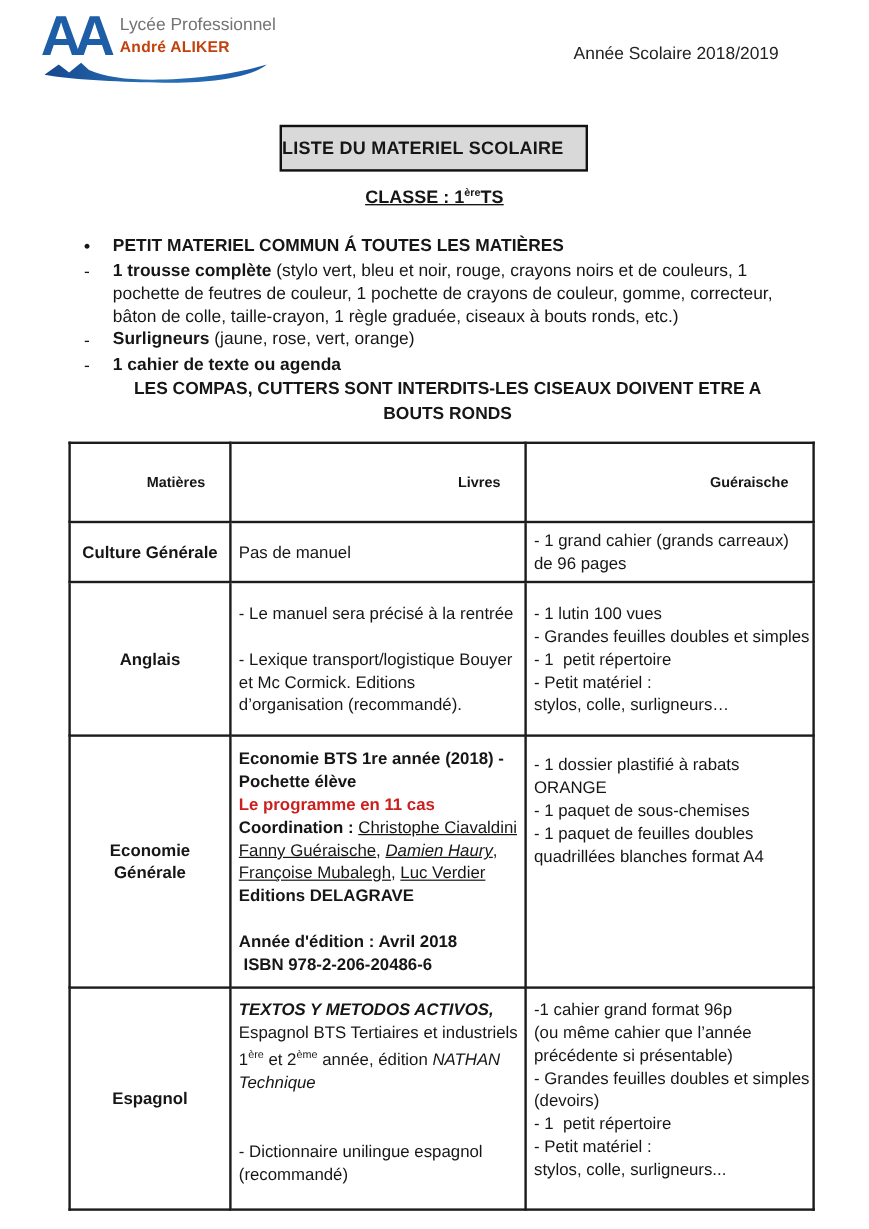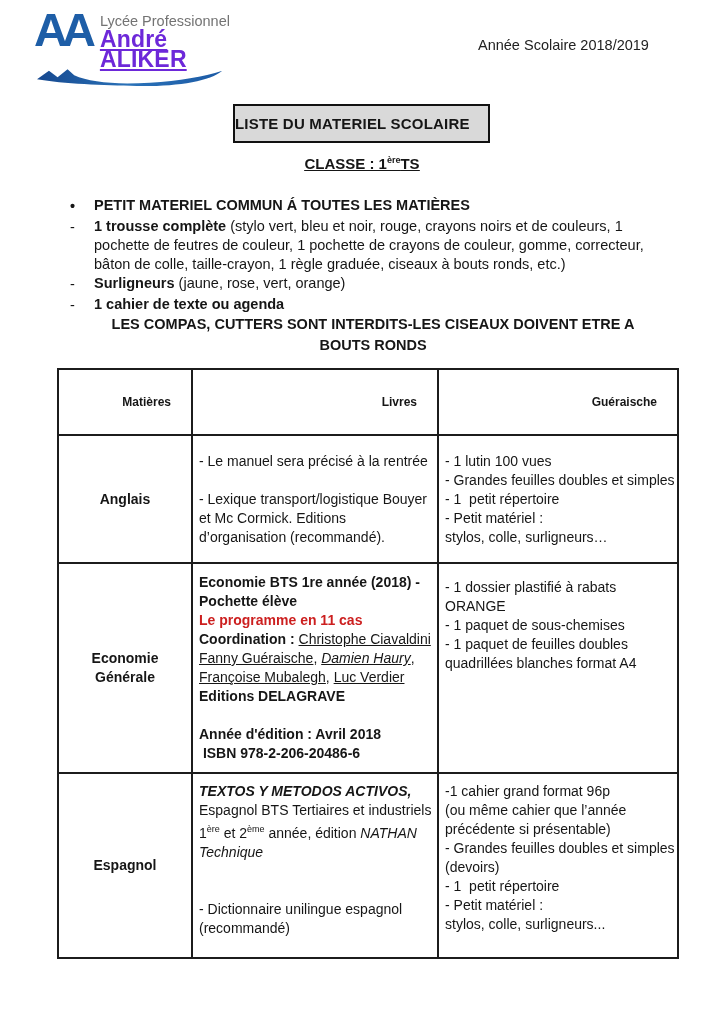--- a/index.html
+++ b/index.html
@@ -9,21 +9,21 @@
   }
   
   .logo{position:absolute;left:22px;top:8px;width:210px;margin-left:12px;}
   .logo-top{display:flex;align-items:flex-start;}
   .monogram{
     font-weight:bold;font-size:47px;line-height:44px;color:#1e5ea7;
     letter-spacing:-6px;padding-right:10px;
   }
   .logo-lines{padding-top:5px;}
   .logo-l1{font-size:14.5px;line-height:16px;color:#737373;}
-  .logo-l2{font-size:23px;line-height:20px;font-weight:bold;color:#6d28d9;letter-spacing:.2px;text-decoration:underline;}
+  .logo-l2{font-size:13px;line-height:20px;font-weight:bold;color:#c2410c;letter-spacing:.2px;}
   .swoosh{display:block;margin-top:-1px;margin-left:3px;width:186px;height:20px;}
   .year{position:absolute;left:478px;top:37px;font-size:14.5px;color:#222;}
   
   .title-box{
     position:absolute;left:233px;top:104px;width:257px;height:39px;box-sizing:border-box;
     background:#d9d9d9;border:2px solid #111;display:flex;align-items:center;justify-content:flex-start;
   }
   .title-box .t{font-size:15px;font-weight:bold;letter-spacing:.2px;}
   .classe{position:absolute;left:0;right:0;top:151px;text-align:center;font-size:15px;}
   .classe .ln{display:inline;text-decoration:underline;}
@@ -127,20 +127,29 @@
       <col class="c2">
     </colgroup>
   <thead>
     <tr>
       <th>Matières</th>
       <th>Livres</th>
       <th>Guéraische</th>
     </tr>
   </thead>
   <tbody>
+    <tr class="r0">
+      <td class="subject">Culture Générale</td>
+      <td class="cell">
+          <div class="ln"><span>Pas de manuel</span></div>
+        </td>
+      <td class="cell mats">
+          <div class="ln"><span>- 1 grand cahier (grands carreaux) de 96 pages</span></div>
+        </td>
+    </tr>
     <tr class="r1">
       <td class="subject">Anglais</td>
       <td class="cell">
           <div class="ln"><span>- Le manuel sera précisé à la rentrée</span></div>
           <div class="ln">&nbsp;</div>
           <div class="ln"><span>- Lexique transport/logistique Bouyer et Mc Cormick. Editions d’organisation (recommandé).</span></div>
         </td>
       <td class="cell mats">
           <div class="ln"><span>- 1 lutin 100 vues</span></div>
           <div class="ln"><span>- Grandes feuilles doubles et simples</span></div>

